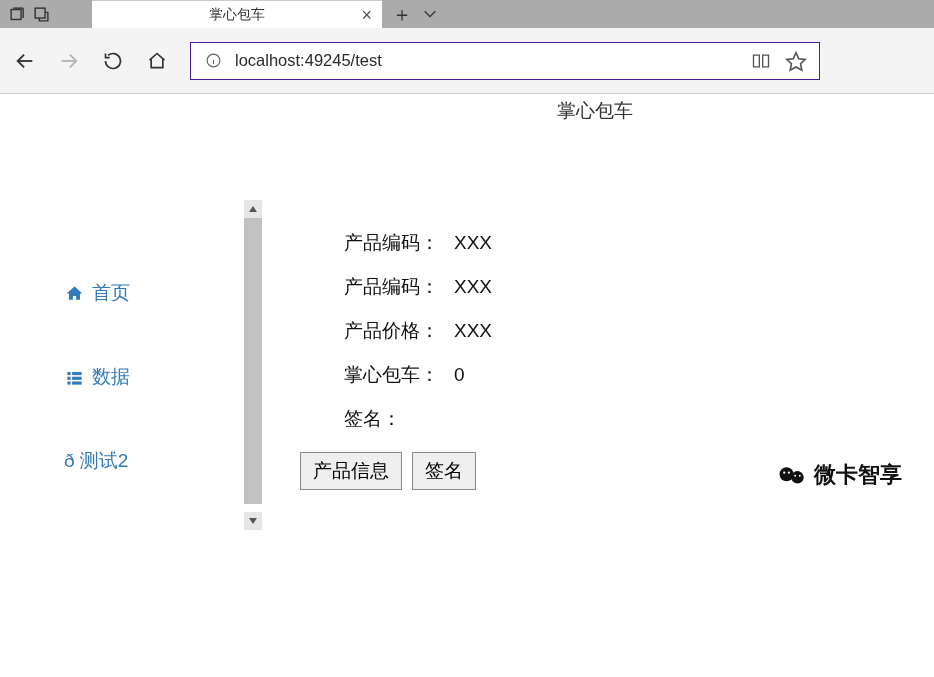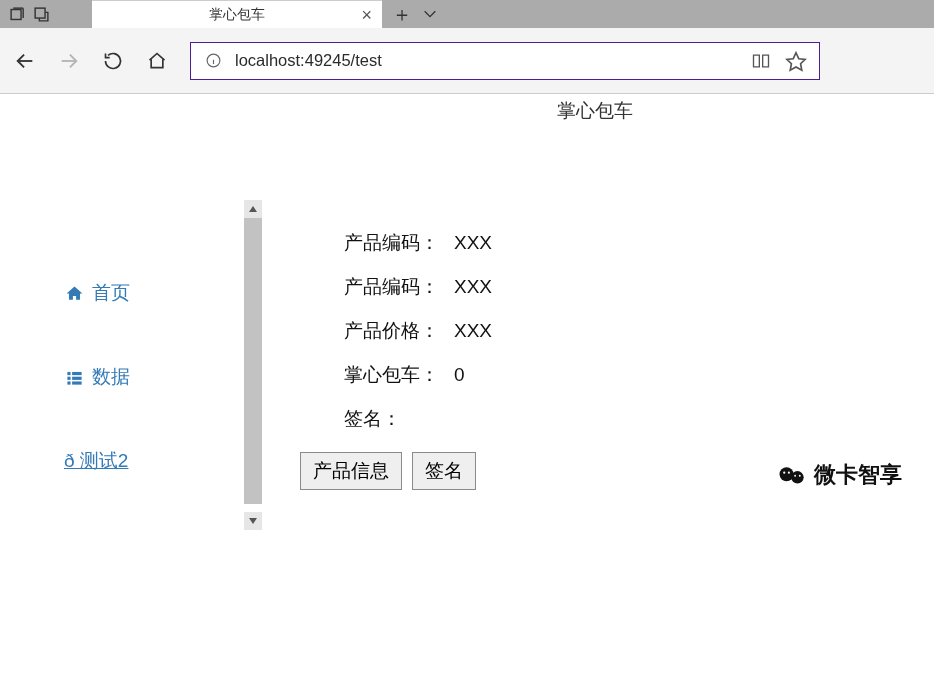--- a/index.html
+++ b/index.html
@@ -130,21 +130,20 @@
     display: flex;
     align-items: center;
     gap: 8px;
     font-size: 19px;
     color: #337ab7;
     height: 30px;
     margin-bottom: 54px;
     cursor: pointer;
   }
   .sidebar-item.active a {
-    text-decoration: underline;
   }
   .sidebar-item a { color: #337ab7; text-decoration: none; }
   .side-icon { width: 20px; height: 20px; display:flex; align-items:center; justify-content:center; }
 
   .scrollbar {
     width: 18px;
     height: 330px;
     display: flex;
     flex-direction: column;
     justify-content: space-between;

